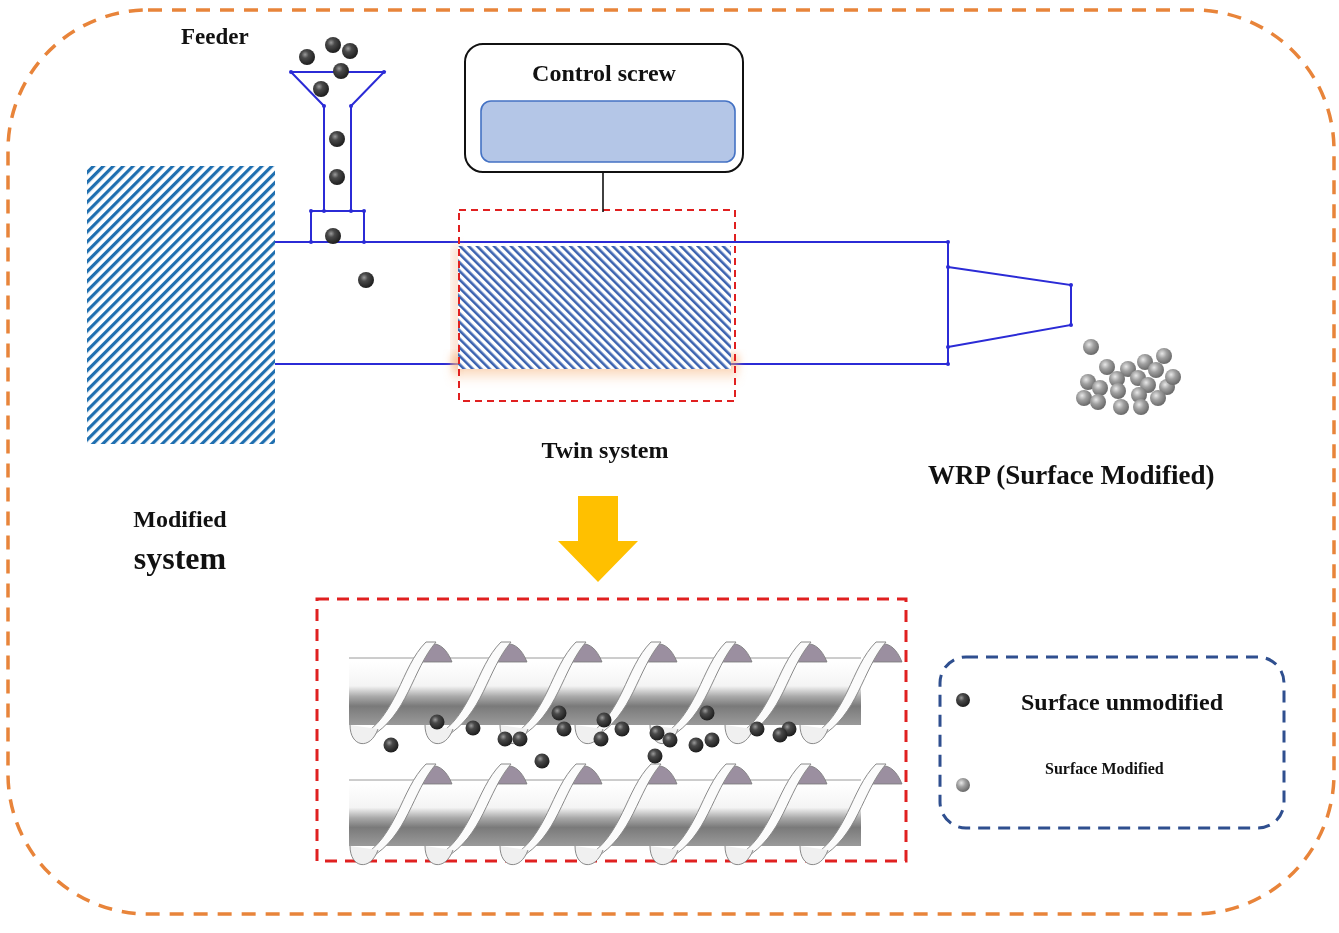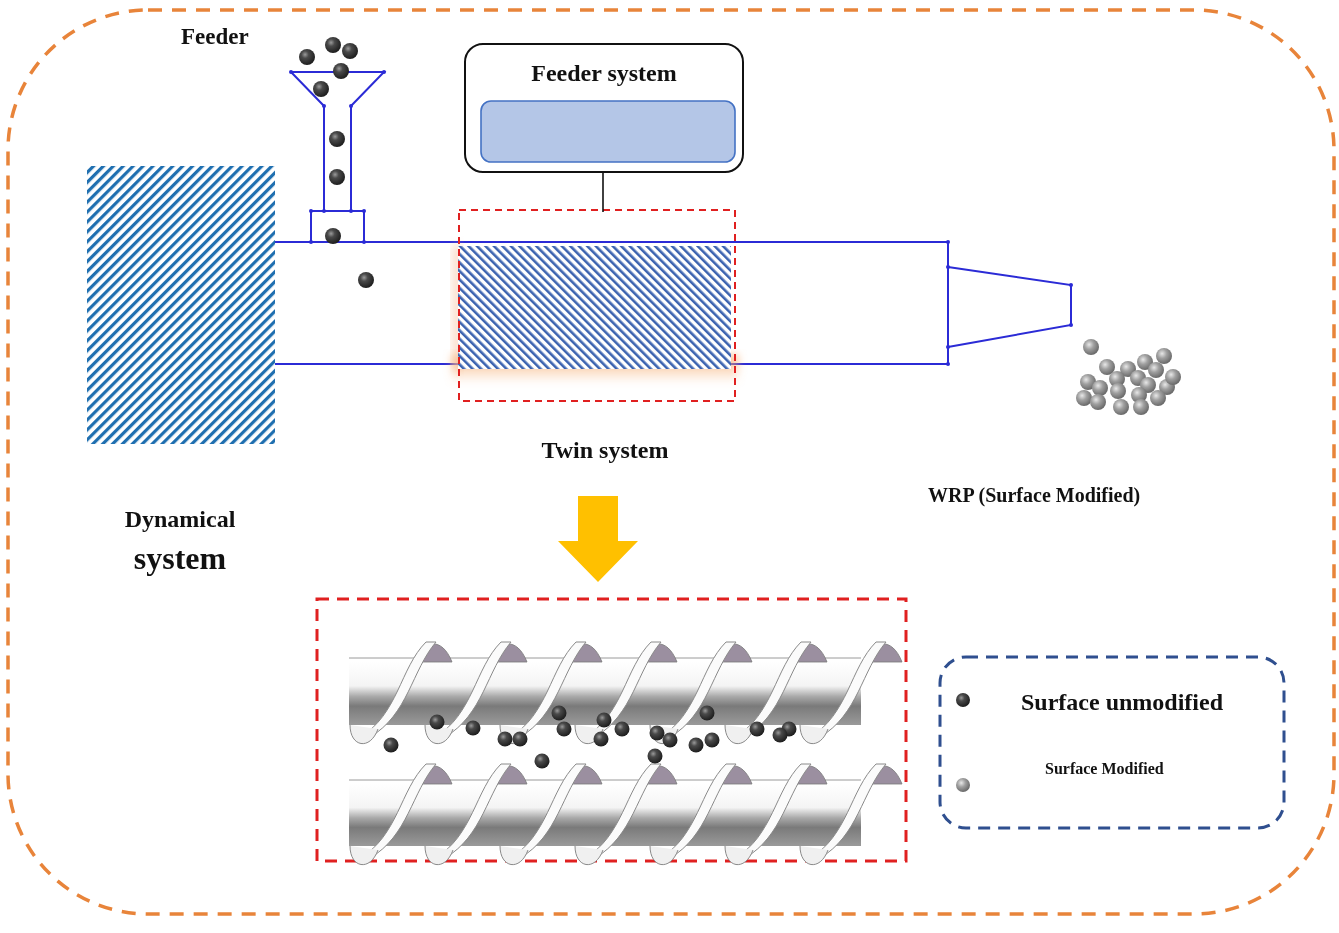--- a/index.html
+++ b/index.html
@@ -256,25 +256,25 @@
         <circle cx="1139" cy="395" r="8" fill="url(#lightBall)"></circle>
         <circle cx="1158" cy="398" r="8" fill="url(#lightBall)"></circle>
         <circle cx="1121" cy="407" r="8" fill="url(#lightBall)"></circle>
         <circle cx="1141" cy="407" r="8" fill="url(#lightBall)"></circle>
       </g>
   </svg>
 
   
   <div class="lbl" style="left:181px; top:24px; font-size:23px;">Feeder</div>
 
-  <div class="lbl center" style="left:465px; top:60px; width:278px; font-size:24px;">Feeder system</div>
+  <div class="lbl center" style="left:465px; top:60px; width:278px; font-size:24px;">Control screw</div>
 
 
   <div class="lbl center" style="left:505px; top:437px; width:200px; font-size:24px;">Twin system</div>
 
-  <div class="lbl" style="left:928px; top:460px; font-size:20px;margin-top:24px;">WRP (Surface Modified)</div>
-
-  <div class="lbl center" style="left:90px; top:506px; width:180px; font-size:24px;">Dynamical</div>
+  <div class="lbl" style="left:928px; top:460px; font-size:27px;">WRP (Surface Modified)</div>
+
+  <div class="lbl center" style="left:90px; top:506px; width:180px; font-size:24px;">Modified</div>
   <div class="lbl center" style="left:90px; top:540px; width:180px; font-size:32px;">system</div>
 
   <div class="lbl" style="left:1005px; top:689px; font-size:24px;margin-left:16px;">Surface unmodified</div>
   <div class="lbl" style="left:1045px; top:760px; font-size:16px;">Surface Modified</div>
 </div>
 
 </body></html>

